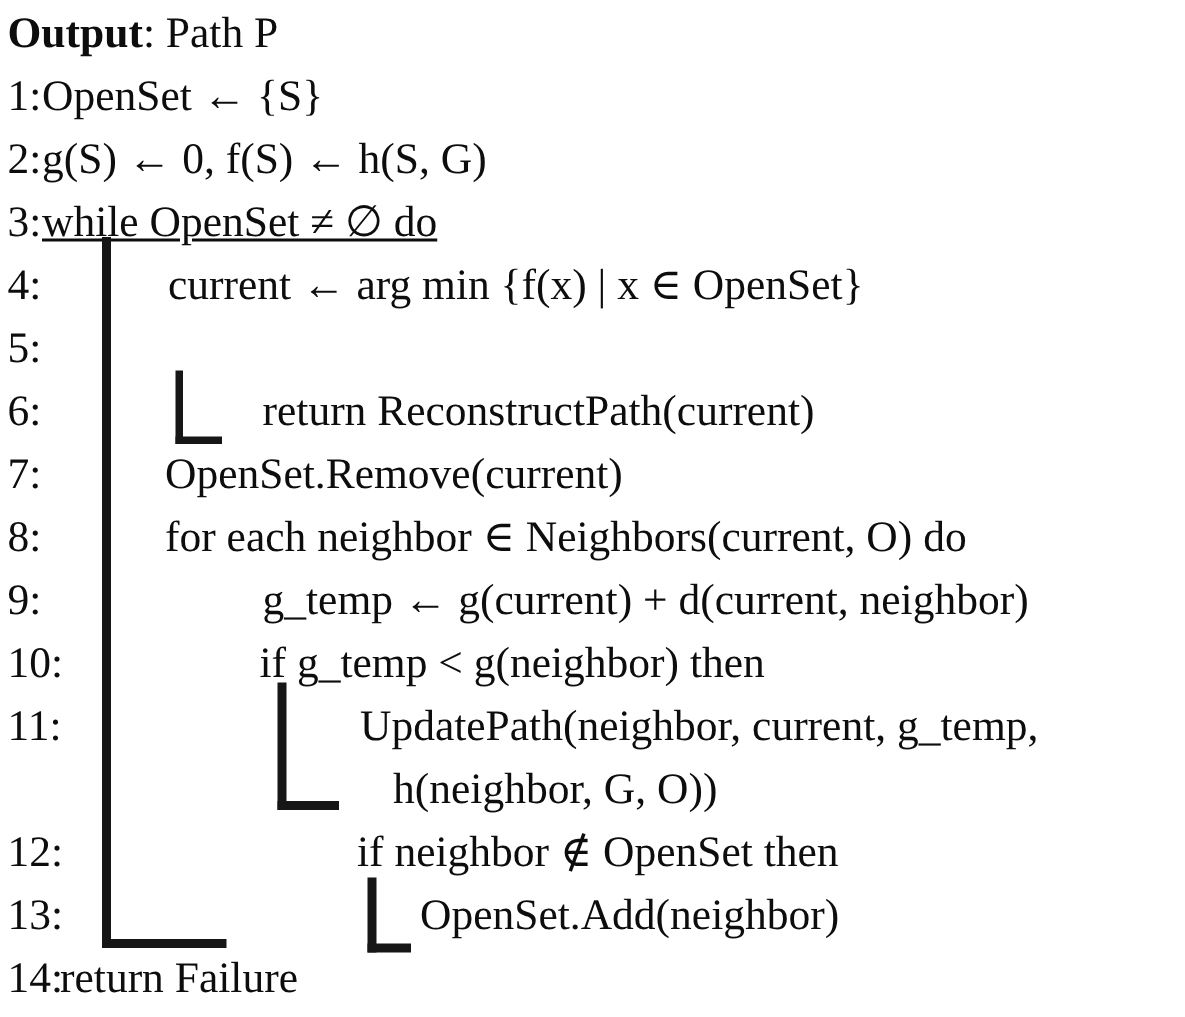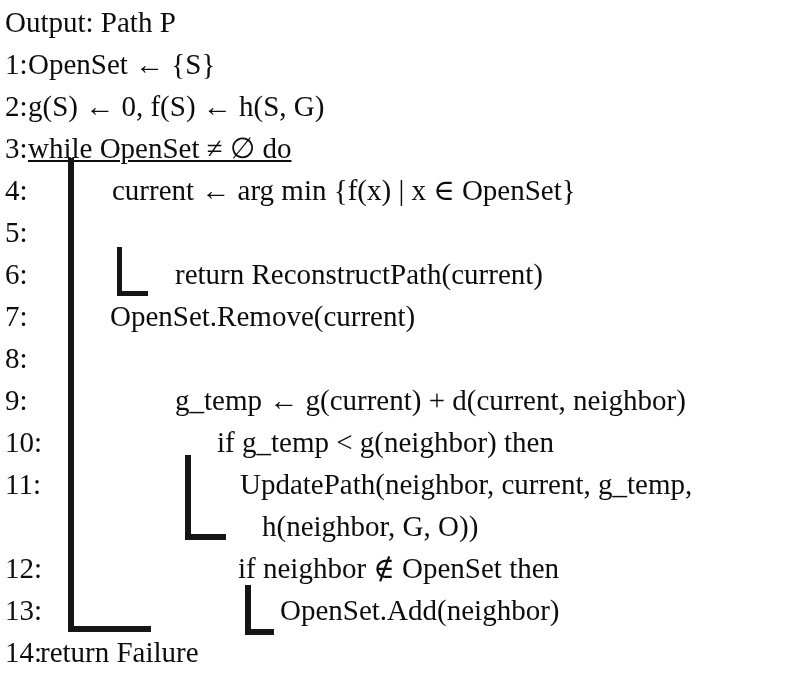--- a/index.html
+++ b/index.html
@@ -9,21 +9,21 @@
     background:#ffffff;
     font-family:"Liberation Serif","DejaVu Serif",serif;
     font-size:29px;
     color:#0d0d0d;
     overflow:hidden;
   }
   .rows{position:absolute;left:0;top:1px;width:100%;}
   .row{position:relative;height:42px;line-height:42px;white-space:nowrap;}
   .num{position:absolute;left:5px;top:0;}
   .code{position:absolute;top:0;}
-  .hdr-keyword{font-weight:normal;margin-top:28px;}
+  .hdr-keyword{font-weight:bold;margin-top:28px;}
   
   .scope{position:absolute;box-sizing:border-box;border-left:6px solid #161616;border-bottom:6px solid #161616;}
   .scope-while{left:68px;top:158px;width:83px;height:474px;}
   .scope-if-current{left:117px;top:247px;width:31px;height:49px;border-left-width:5px;border-bottom-width:5px;}
   .scope-if-gtemp{left:185px;top:455px;width:41px;height:85px;}
   .scope-if-neighbor{left:245px;top:585px;width:29px;height:50px;}
 </style>
 </head>
 <body>
 
@@ -56,28 +56,29 @@
       <div class="row">
         <span class="num">6:</span>
         <span class="code" style="left: 175px;">return ReconstructPath(current)</span>
       </div>
       <div class="row">
         <span class="num">7:</span>
         <span class="code" style="left: 110px;">OpenSet.Remove(current)</span>
       </div>
       <div class="row">
         <span class="num">8:</span>
+        <span class="code" style="left: 110px;">for each neighbor ∈ Neighbors(current, O) do</span>
       </div>
       <div class="row">
         <span class="num">9:</span>
         <span class="code" style="left: 175px;">g_temp ← g(current) + d(current, neighbor)</span>
       </div>
       <div class="row">
         <span class="num">10:</span>
-        <span class="code" style="left: 173px; margin-left: 44px;">if g_temp &lt; g(neighbor) then</span>
+        <span class="code" style="left: 173px;">if g_temp &lt; g(neighbor) then</span>
       </div>
       <div class="row">
         <span class="num">11:</span>
         <span class="code" style="left: 240px;">UpdatePath(neighbor, current, g_temp,</span>
       </div>
       <div class="row">
         <span class="num"></span>
         <span class="code" style="left: 262px;">h(neighbor, G, O))</span>
       </div>
       <div class="row">

